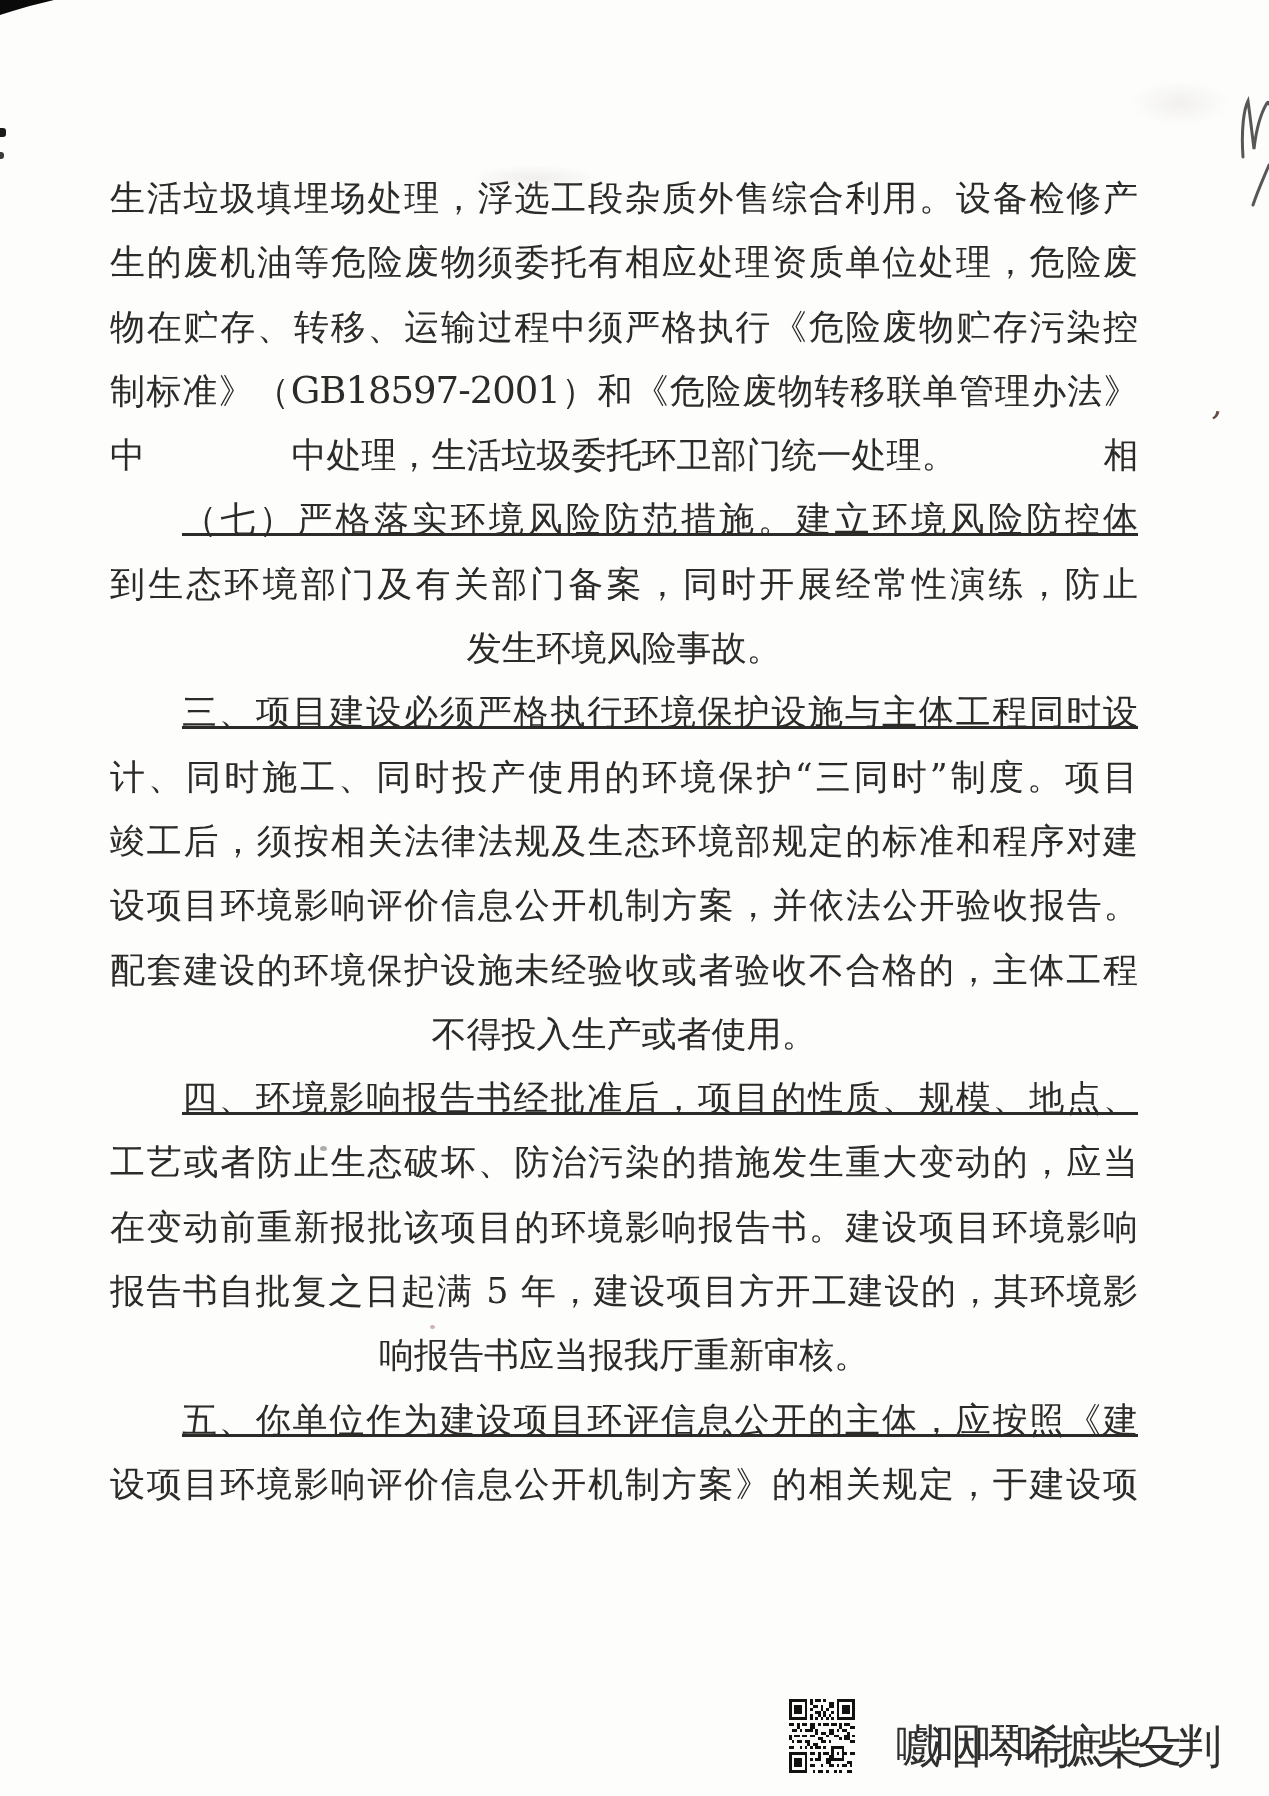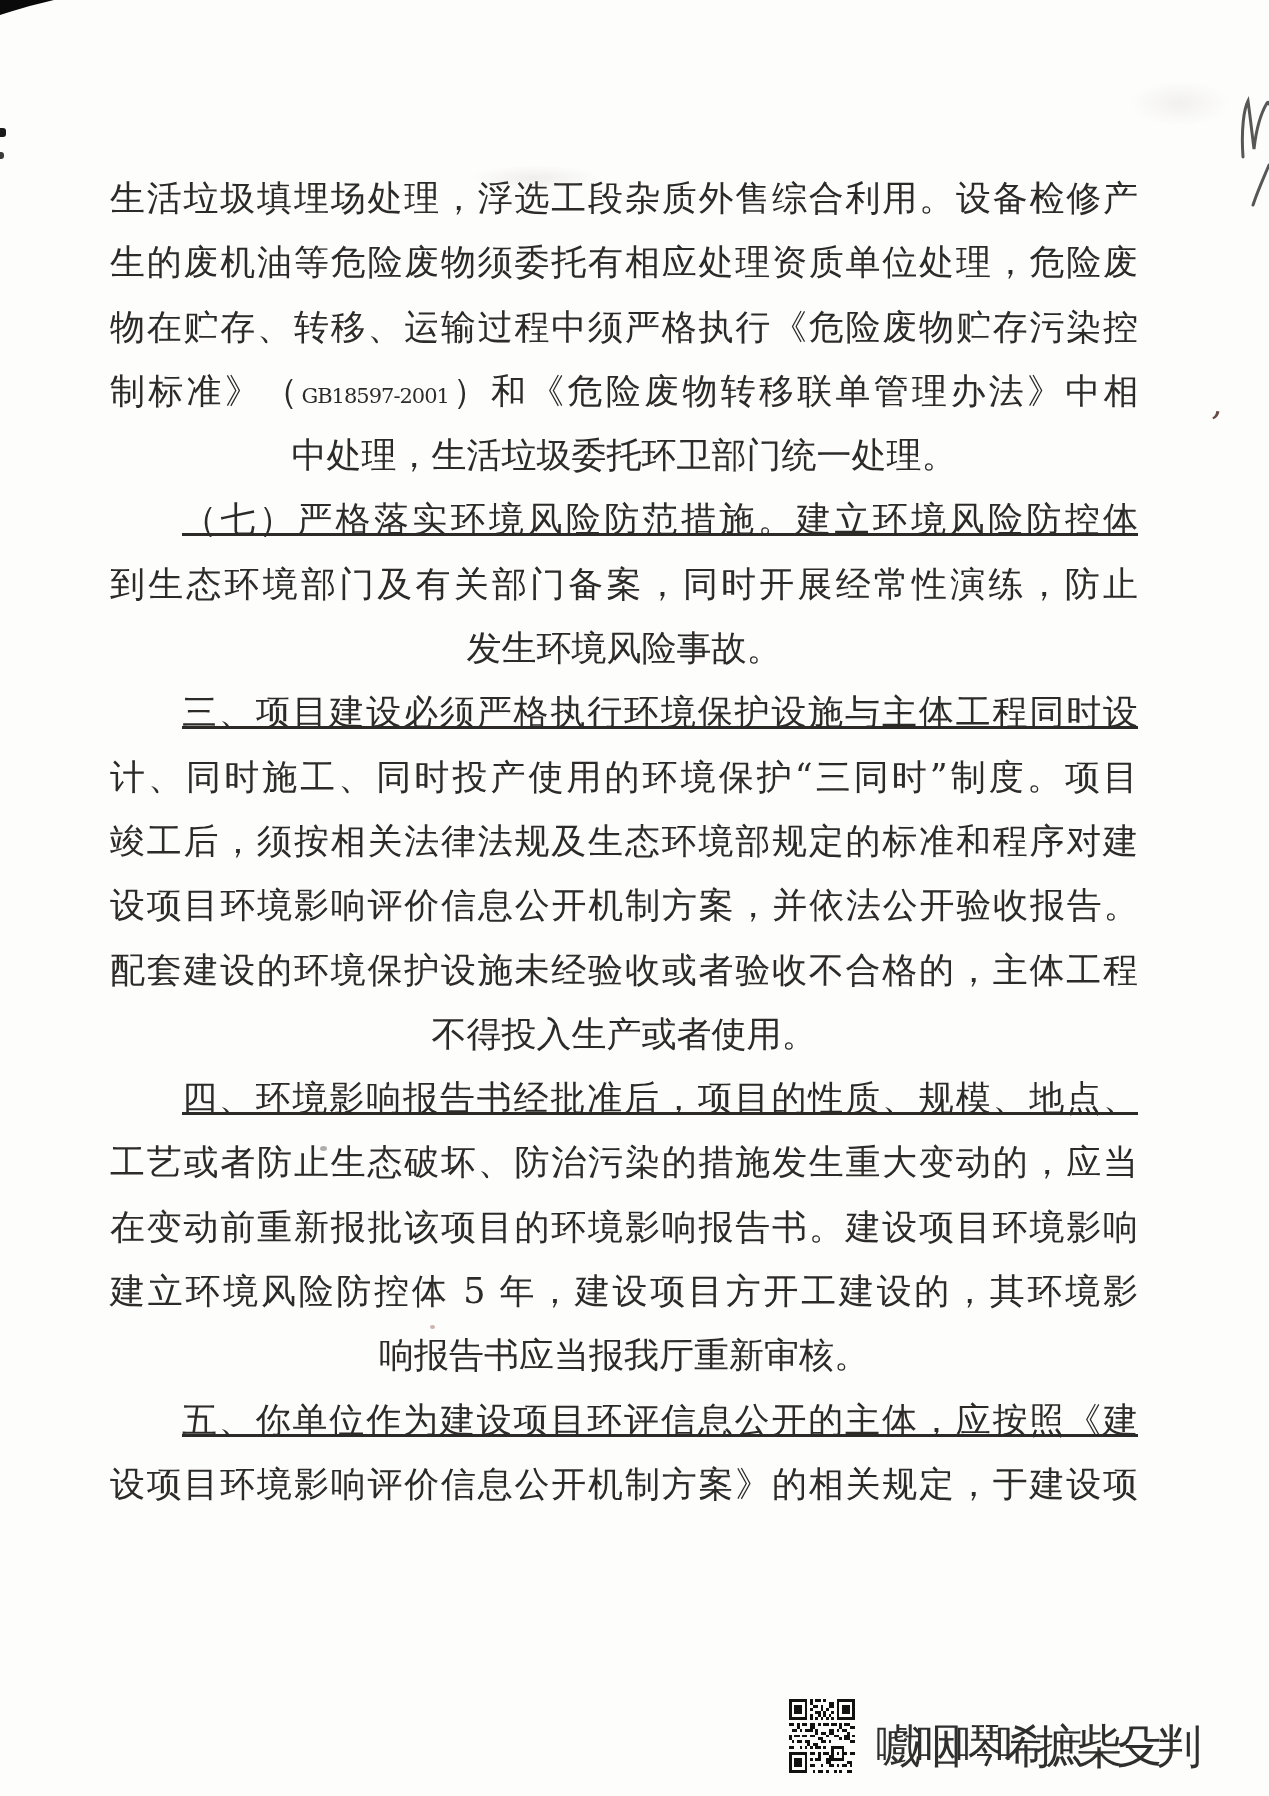--- a/index.html
+++ b/index.html
@@ -15,26 +15,26 @@
     color:#2d2b28;
   }
   .line{
     height:64.3px;line-height:64.3px;font-size:35px;
     white-space:normal;overflow:visible;
     text-align:center;
   }
   .line.just{text-align:justify;text-align-last:justify;}
   .line.ind{text-indent:72px;text-decoration:underline;}
   .line.tight{letter-spacing:-0.5px;}
-  .line.tight .latin{font-size:21px;letter-spacing:-1px;}
+  .line.tight .latin{font-size:37px;letter-spacing:-1px;}
   .latin{font-family:"DejaVu Serif","Liberation Serif",serif;}
   
   .qr{position:absolute;left:789px;top:1699px;width:66px;height:74px;}
   .anti-copy{
-    position:absolute;left:876px;top:1716px;height:60px;line-height:60px;
+    position:absolute;left:896px;top:1716px;height:60px;line-height:60px;
     font-size:46px;letter-spacing:-6px;color:#2f2f2f;
     font-family:"DejaVu Serif","Liberation Serif",serif;
   }
   
   .corner-wedge{
     position:absolute;left:0;top:0;width:54px;height:15px;background:#0a0a0a;
     clip-path:polygon(0 0,100% 0,55% 40%,22% 75%,0 100%);
   }
   .edge-tick1{position:absolute;left:0;top:128px;width:6px;height:9px;background:#1a1a1a;border-radius:0 3px 3px 0;}
   .edge-tick2{position:absolute;left:0;top:152px;width:4px;height:7px;background:#3a3a3a;border-radius:0 3px 3px 0;}
@@ -68,21 +68,21 @@
       <div class="line"><span>发生环境风险事故。</span></div>
       <div class="line just ind"><span>三、项目建设必须严格执行环境保护设施与主体工程同时设</span></div>
       <div class="line just"><span>计、同时施工、同时投产使用的环境保护“三同时”制度。项目</span></div>
       <div class="line just"><span>竣工后，须按相关法律法规及生态环境部规定的标准和程序对建</span></div>
       <div class="line just tight"><span>设项目环境影响评价信息公开机制方案，并依法公开验收报告。</span></div>
       <div class="line just"><span>配套建设的环境保护设施未经验收或者验收不合格的，主体工程</span></div>
       <div class="line"><span>不得投入生产或者使用。</span></div>
       <div class="line just ind"><span>四、环境影响报告书经批准后，项目的性质、规模、地点、</span></div>
       <div class="line just"><span>工艺或者防止生态破坏、防治污染的措施发生重大变动的，应当</span></div>
       <div class="line just"><span>在变动前重新报批该项目的环境影响报告书。建设项目环境影响</span></div>
-      <div class="line just"><span>建立环境风险防控体 </span><span class="latin">5</span><span> 年，建设项目方开工建设的，其环境影</span></div>
+      <div class="line just"><span>报告书自批复之日起满 </span><span class="latin">5</span><span> 年，建设项目方开工建设的，其环境影</span></div>
       <div class="line"><span>响报告书应当报我厅重新审核。</span></div>
       <div class="line just ind"><span>五、你单位作为建设项目环评信息公开的主体，应按照《建</span></div>
       <div class="line just"><span>设项目环境影响评价信息公开机制方案》的相关规定，于建设项</span></div>
     </div>
 
   <div class="qr">
     <svg width="66" height="74" viewBox="0 0 25 25" preserveAspectRatio="none" shape-rendering="crispEdges">
       <rect x="0" y="0" width="7" height="7" fill="#111"></rect>
       <rect x="1" y="1" width="5" height="5" fill="#fdfdfc"></rect>
       <rect x="2" y="2" width="3" height="3" fill="#111"></rect>

